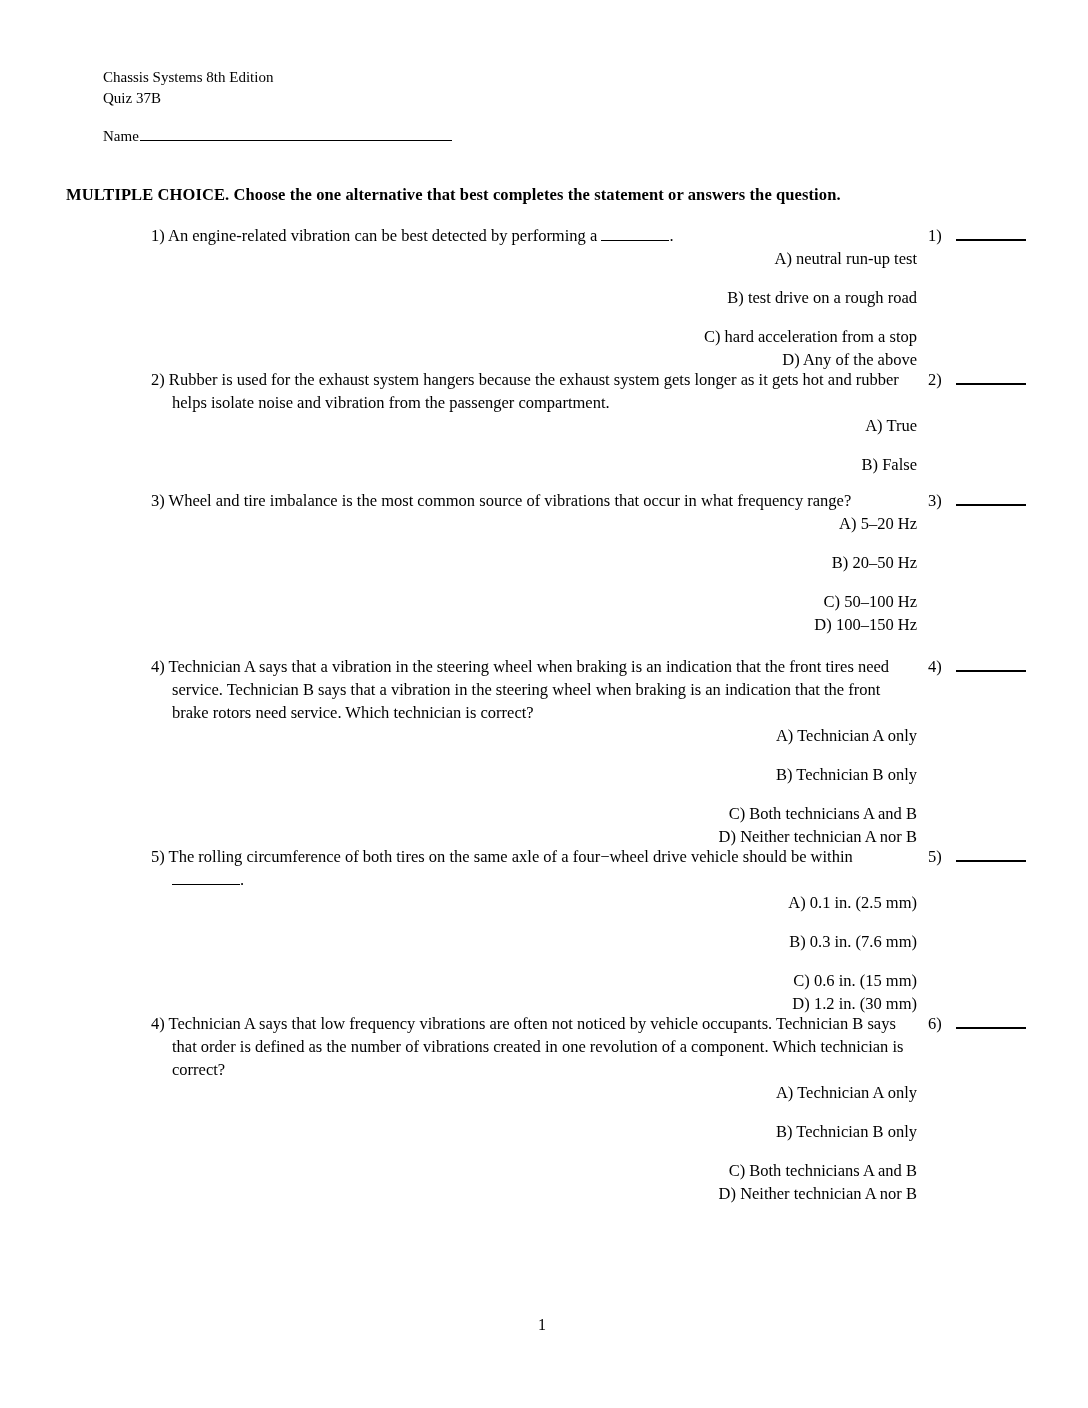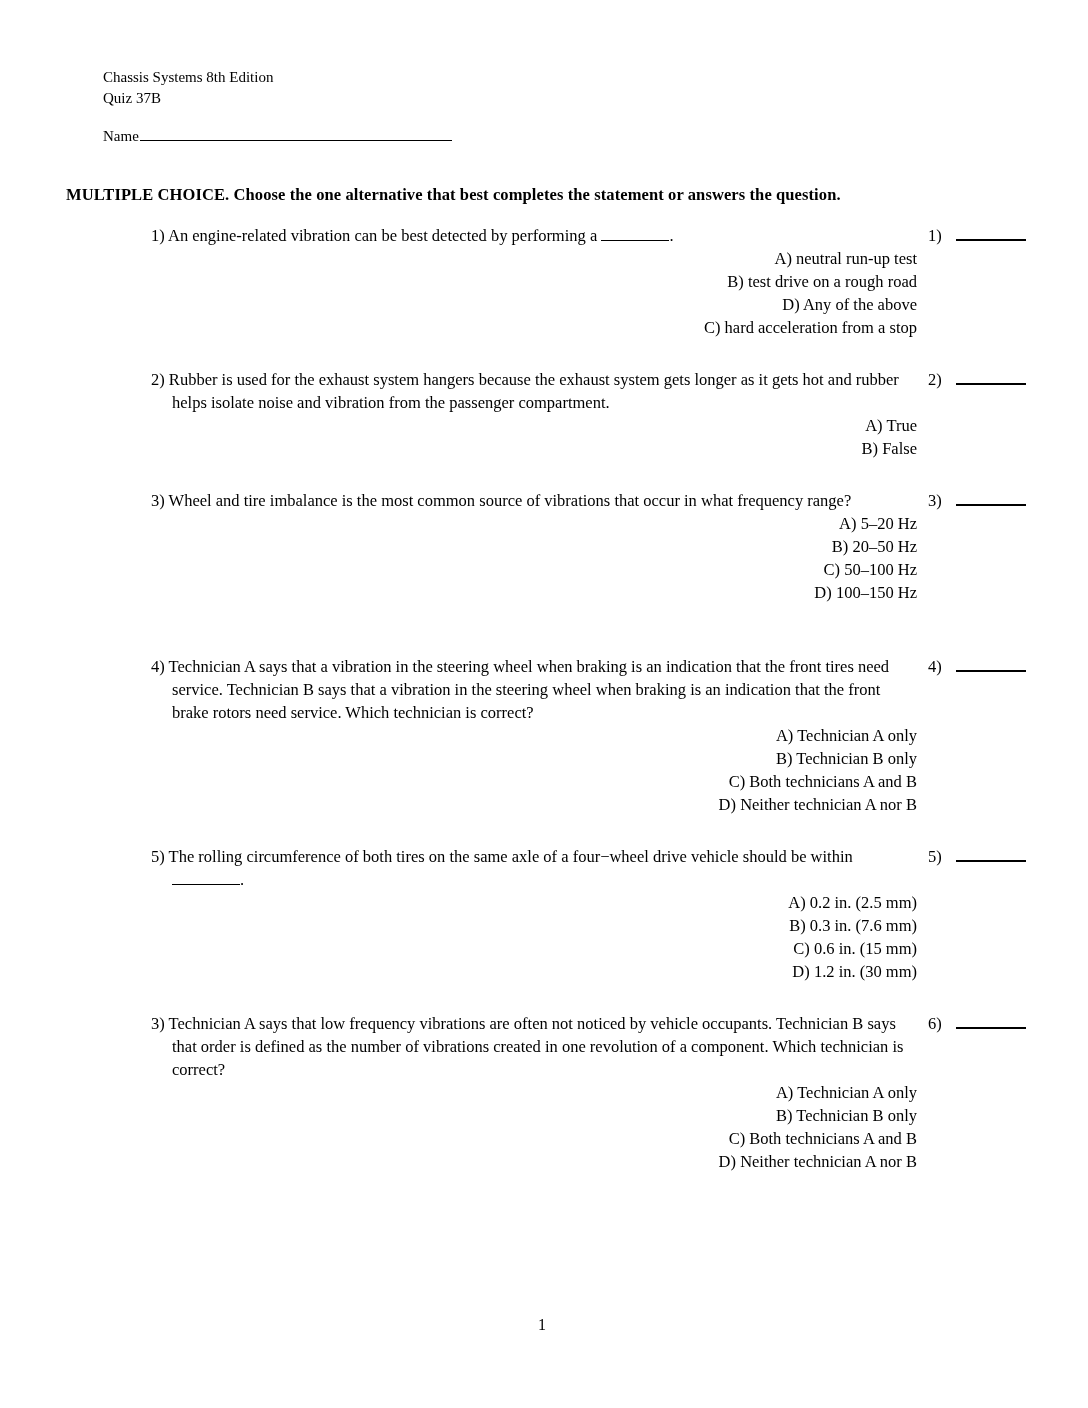--- a/index.html
+++ b/index.html
@@ -4,43 +4,43 @@
 <style>
   html, body { margin: 0; padding: 0; background: #ffffff; }
   body { width: 1088px; height: 1408px; position: relative; overflow: hidden; color: #000; }
   .serif { font-family: "Liberation Serif", "DejaVu Serif", serif; }
   .hdr { position: absolute; left: 66px; font-size: 15px; line-height: 21px; margin-left: 37px; }
   .name-line { display: inline-block; width: 312px; border-bottom: 1px solid #000; height: 14px; vertical-align: baseline; margin-left: 1px; }
   .instr { position: absolute; left: 66px; top: 185px; font-size: 16.5px; font-weight: bold; letter-spacing: 0.1px; }
   .q { position: absolute; left: 127px; width: 790px; font-size: 16.5px; line-height: 23px; }
   .q-stem { padding-left: 21px; text-indent: -21px; margin-left: 24px; }
   .opt { padding-left: 46px; text-align: right; }
-  .opt.b, .opt.c { padding-left: 48px; }
+  .opt.b, .opt.c { padding-left: 48px; margin-top: 16px; }
   .ans { position: absolute; left: 928px; font-size: 16.5px; line-height: 23px; }
   .ans-line { position: absolute; left: 28px; top: 15px; width: 70px; border-bottom: 2px solid #000; }
   .blank { display: inline-block; width: 68px; border-bottom: 1px solid #000; height: 14px; }
   .pageno { position: absolute; left: 538px; top: 1316px; font-size: 16px; }
 </style>
 </head>
 <body>
 
 <div class="hdr serif" style="top:67px;">Chassis Systems 8th Edition</div>
 <div class="hdr serif" style="top:88px;">Quiz 37B</div>
 <div class="hdr serif" style="top:126px;">
   <span>Name</span><span class="name-line"></span>
 </div>
 
 <div class="instr serif">MULTIPLE CHOICE.  Choose the one alternative that best completes the statement or answers the question.</div>
 
 <div class="q serif" style="top:224px;">
   <div class="q-stem"><span>1) An engine-related vibration can be best detected by performing a </span><span class="blank"></span><span>.</span></div>
   <div class="opt a">A) neutral run-up test</div>
   <div class="opt b">B) test drive on a rough road</div>
+  <div class="opt c">C) hard acceleration from a stop</div>
   <div class="opt d">D) Any of the above</div>
-  <div class="opt c">C) hard acceleration from a stop</div>
 </div>
 <div class="ans serif" style="top:224px;"><span>1)</span><span class="ans-line"></span></div>
 
 <div class="q serif" style="top:368px;">
   <div class="q-stem">2) Rubber is used for the exhaust system hangers because the exhaust system gets longer as it gets hot and rubber helps isolate noise and vibration from the passenger compartment.</div>
   <div class="opt a">A) True</div>
   <div class="opt b">B) False</div>
 </div>
 <div class="ans serif" style="top:368px;"><span>2)</span><span class="ans-line"></span></div>
 
@@ -57,29 +57,29 @@
   <div class="q-stem">4) Technician A says that a vibration in the steering wheel when braking is an indication that the front tires need service. Technician B says that a vibration in the steering wheel when braking is an indication that the front brake rotors need service. Which technician is correct?</div>
   <div class="opt a">A) Technician A only</div>
   <div class="opt b">B) Technician B only</div>
   <div class="opt c">C) Both technicians A and B</div>
   <div class="opt d">D) Neither technician A nor B</div>
 </div>
 <div class="ans serif" style="top:655px;"><span>4)</span><span class="ans-line"></span></div>
 
 <div class="q serif" style="top:845px;">
   <div class="q-stem"><span>5) The rolling circumference of both tires on the same axle of a four−wheel drive vehicle should be within </span><span class="blank"></span><span>.</span></div>
-  <div class="opt a">A) 0.2 in. (2.5 mm)</div>
+  <div class="opt a">A) 0.1 in. (2.5 mm)</div>
   <div class="opt b">B) 0.3 in. (7.6 mm)</div>
   <div class="opt c">C) 0.6 in. (15 mm)</div>
   <div class="opt d">D) 1.2 in. (30 mm)</div>
 </div>
 <div class="ans serif" style="top:845px;"><span>5)</span><span class="ans-line"></span></div>
 
 <div class="q serif" style="top:1012px;">
-  <div class="q-stem">3) Technician A says that low frequency vibrations are often not noticed by vehicle occupants. Technician B says that order is defined as the number of vibrations created in one revolution of a component. Which technician is correct?</div>
+  <div class="q-stem">4) Technician A says that low frequency vibrations are often not noticed by vehicle occupants. Technician B says that order is defined as the number of vibrations created in one revolution of a component. Which technician is correct?</div>
   <div class="opt a">A) Technician A only</div>
   <div class="opt b">B) Technician B only</div>
   <div class="opt c">C) Both technicians A and B</div>
   <div class="opt d">D) Neither technician A nor B</div>
 </div>
 <div class="ans serif" style="top:1012px;"><span>6)</span><span class="ans-line"></span></div>
 
 <div class="pageno serif">1</div>
 
 </body></html>

